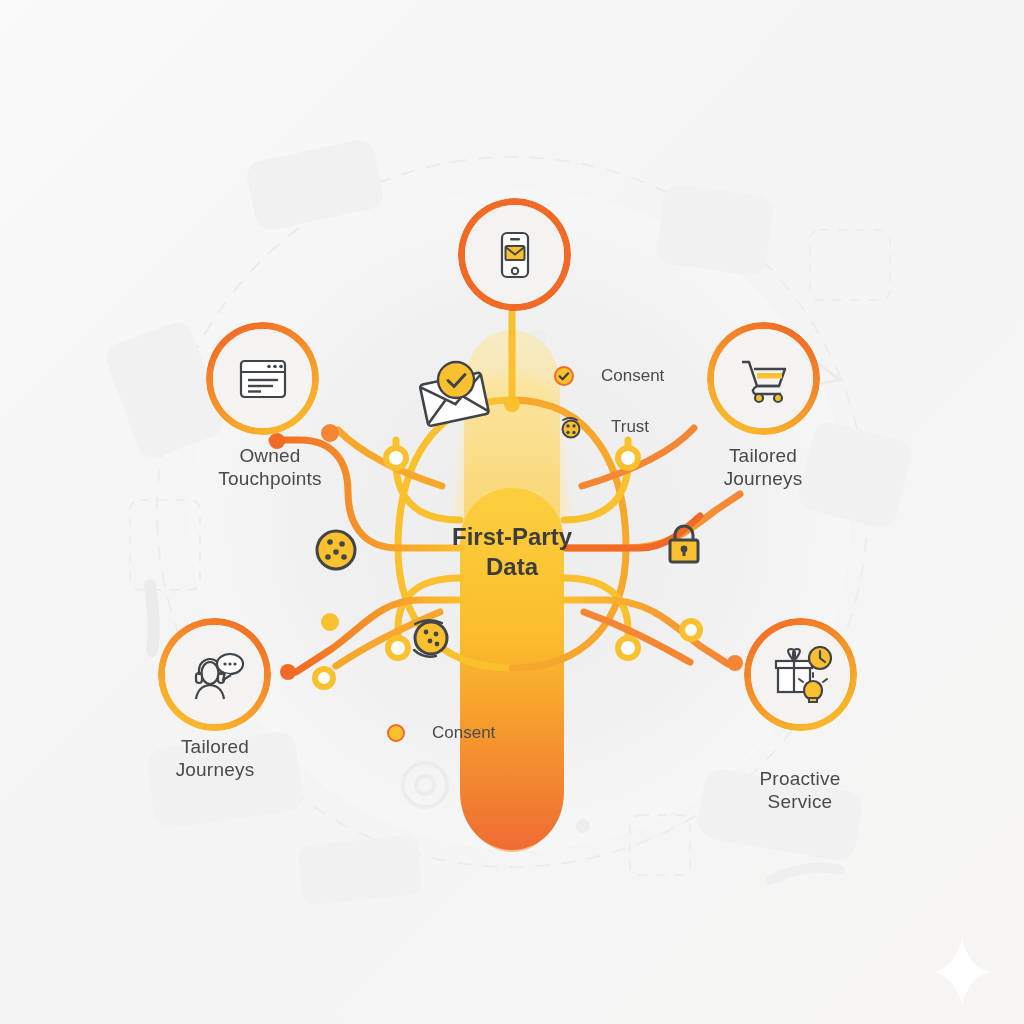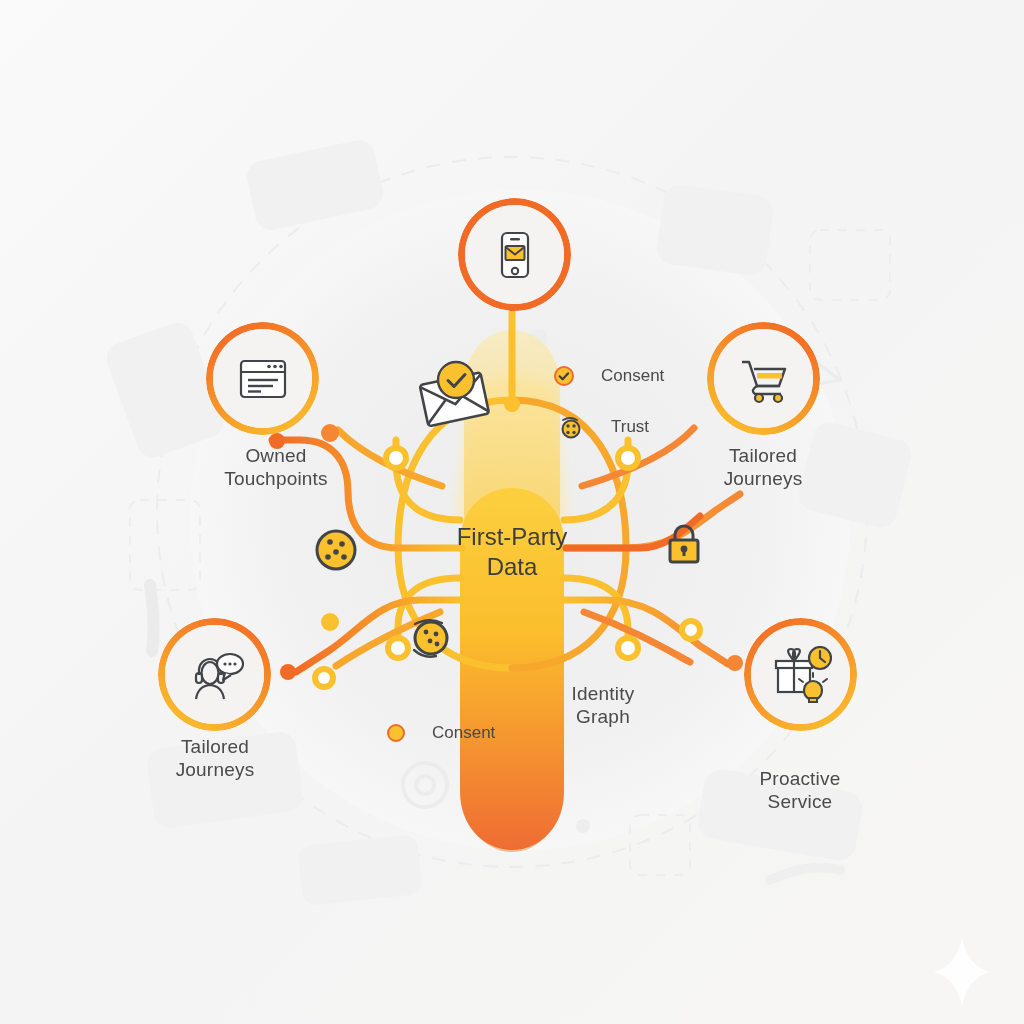--- a/index.html
+++ b/index.html
@@ -17,21 +17,21 @@
   }
   .node{position:absolute;width:110px;height:110px;border-radius:50%;
         display:flex;align-items:center;justify-content:center;}
   .ring{position:absolute;inset:0;border-radius:50%;}
   .ring::before{content:"";position:absolute;inset:0;border-radius:50%;padding:7px;
       background:var(--g);-webkit-mask:linear-gradient(#000 0 0) content-box,linear-gradient(#000 0 0);
       -webkit-mask-composite:xor;mask-composite:exclude;}
   .nodeinner{position:absolute;inset:7px;border-radius:50%;background:#f4f3f2;
       display:flex;align-items:center;justify-content:center;}
   .hublabel{position:absolute;width:210px;text-align:center;color:#3d3d3d;
-      font-size:24px;font-weight:normal;line-height:30px;white-space:pre-line;}
+      font-size:24px;font-weight:bold;line-height:30px;white-space:pre-line;}
   .chiprow{position:absolute;display:flex;align-items:center;gap:27px;}
   .chiptxt{font-size:17px;color:#4a4a4a;}
 </style>
 </head>
 <body>
 
 <div id="stage">
 
   <svg id="bgsvg" viewBox="0 0 1024 1024">
     <defs>
@@ -168,21 +168,21 @@
         <line x1="6" y1="17" x2="50" y2="17" stroke="#414549" stroke-width="2.2"></line>
         <circle cx="34" cy="11.5" r="1.8" fill="#414549"></circle>
         <circle cx="40" cy="11.5" r="1.8" fill="#414549"></circle>
         <circle cx="46" cy="11.5" r="1.8" fill="#414549"></circle>
         <line x1="13" y1="25" x2="43" y2="25" stroke="#414549" stroke-width="2.4"></line>
         <line x1="13" y1="31" x2="38" y2="31" stroke="#414549" stroke-width="2.4"></line>
         <line x1="13" y1="36.5" x2="26" y2="36.5" stroke="#414549" stroke-width="2.4"></line>
       </svg>
     </div>
   </div>
-  <div class="lbl" style="left:176px;top:444px;width:200px;">Owned
+  <div class="lbl" style="left:170px;top:444px;width:200px;">Owned
 Touchpoints</div>
 
   <div class="node" style="left:707px;top:322px;width:113px;height:113px;">
     <div class="ring" style="--g:linear-gradient(210deg,#f26b26 10%,#fbc02d 95%);"></div>
     <div class="nodeinner">
       <svg width="58" height="50" viewBox="0 0 58 50">
         <path d="M7 8 h7 l8 24 h22 l6 -17 h-31" fill="none" stroke="#414549" stroke-width="2.4" stroke-linejoin="round"></path>
         <rect x="22" y="19" width="25" height="5.5" fill="#fbc02d"></rect>
         <path d="M22 32 h23" stroke="#414549" stroke-width="2.4"></path>
         <path d="M22 32 q-7 4 -2 8 h26" fill="none" stroke="#414549" stroke-width="2.4"></path>
@@ -260,22 +260,20 @@
     <span class="chiptxt">Trust</span>
   </div>
 
   <div class="chiprow" style="left:387px;top:723px;">
     <svg width="18" height="18" viewBox="0 0 18 18">
       <circle cx="9" cy="9" r="8" fill="#fbc02d" stroke="#f26b26" stroke-width="2"></circle>
     </svg>
     <span class="chiptxt">Consent</span>
   </div>
 
-  <div class="lbl" style="left:533px;top:682px;width:140px;">Identity
-Graph</div>
 
   <svg id="decorsvg" viewBox="0 0 1024 1024">
 
     <g transform="translate(414,368)">
       <g transform="rotate(-12)">
         <rect x="2" y="18" width="62" height="42" rx="3" fill="#fff" stroke="#414549" stroke-width="2.6"></rect>
         <path d="M2 20 L33 44 L64 20" fill="none" stroke="#414549" stroke-width="2.6"></path>
         <path d="M2 58 L24 38 M64 58 L42 38" fill="none" stroke="#414549" stroke-width="2.6"></path>
       </g>
       <circle cx="42" cy="12" r="18" fill="#fbc02d" stroke="#414549" stroke-width="2.4"></circle>

